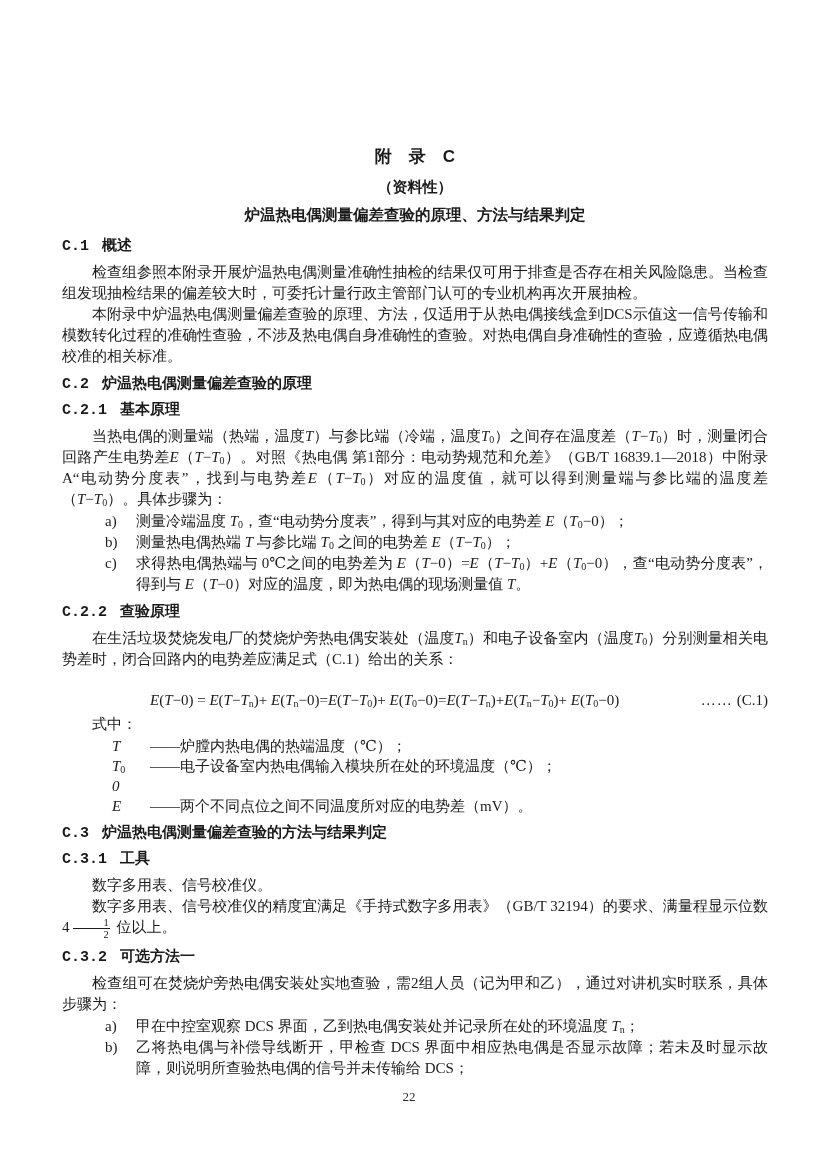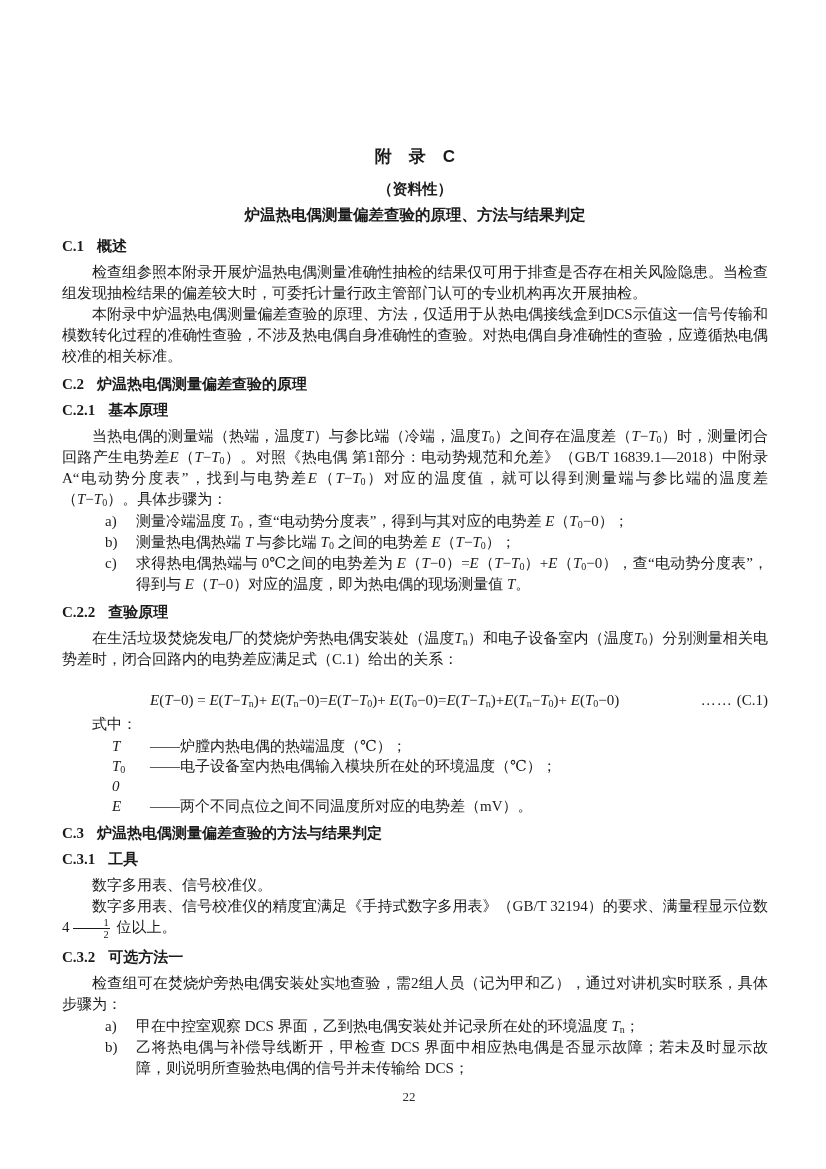--- a/index.html
+++ b/index.html
@@ -12,29 +12,29 @@
     color:#1b1b1b;
     font-family:"Liberation Serif","DejaVu Serif",serif;
     font-size:15px;line-height:21px;
     overflow:hidden;
   }
   .h-appendix{
     text-align:center;font-family:"Liberation Sans","DejaVu Sans",sans-serif;
     font-weight:bold;font-size:17px;line-height:18px;margin:0 0 15px 0;
   }
   .h-kind{
-    text-align:center;font-family:Liberation Sans, sans-serif;
+    text-align:center;font-family:Liberation Mono, monospace;
     font-weight:bold;font-size:15px;line-height:16px;margin:0 0 11px 0;
   }
   .h-title{
     text-align:center;font-family:Liberation Mono, monospace;
     font-weight:bold;font-size:15.5px;line-height:17px;margin:0 0 13px 0;
   }
   .sec{
-    font-family:Liberation Serif, serif;
+    font-family:Liberation Mono, monospace;
     font-weight:bold;font-size:15px;line-height:17px;
     margin:9px 0 7px 0;
   }
   .sec .sec-title{margin-left:13px;}
   p.body{margin:0;text-indent:2em;text-align:justify;}
   .list{margin:1px 0;}
   .li{display:flex;padding-left:43px;}
   .li .marker{flex:none;width:31px;}
   .li .li-text{flex:1;text-align:justify;}
   .formula-row{

